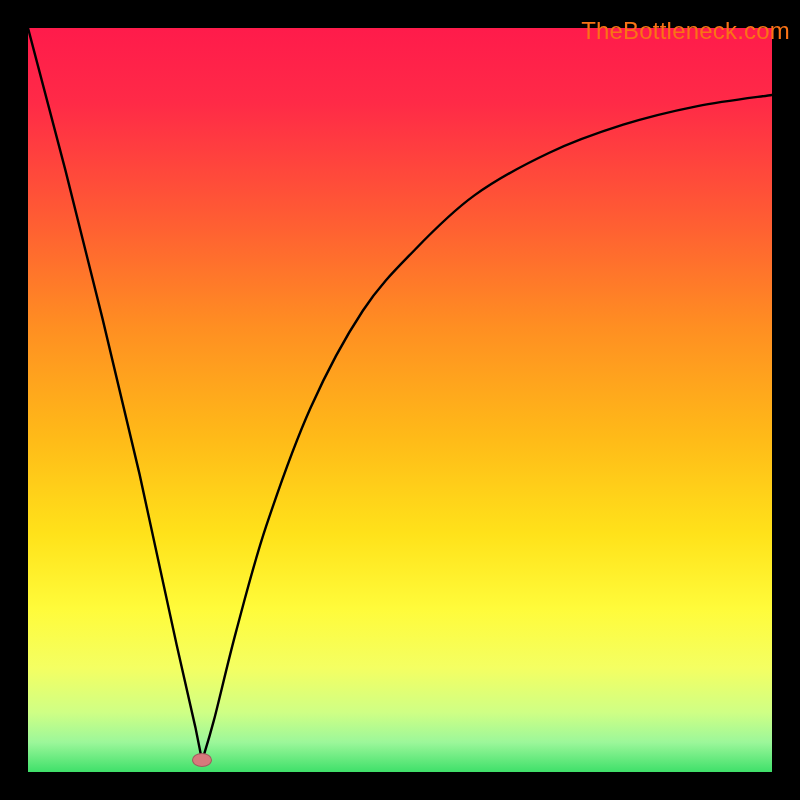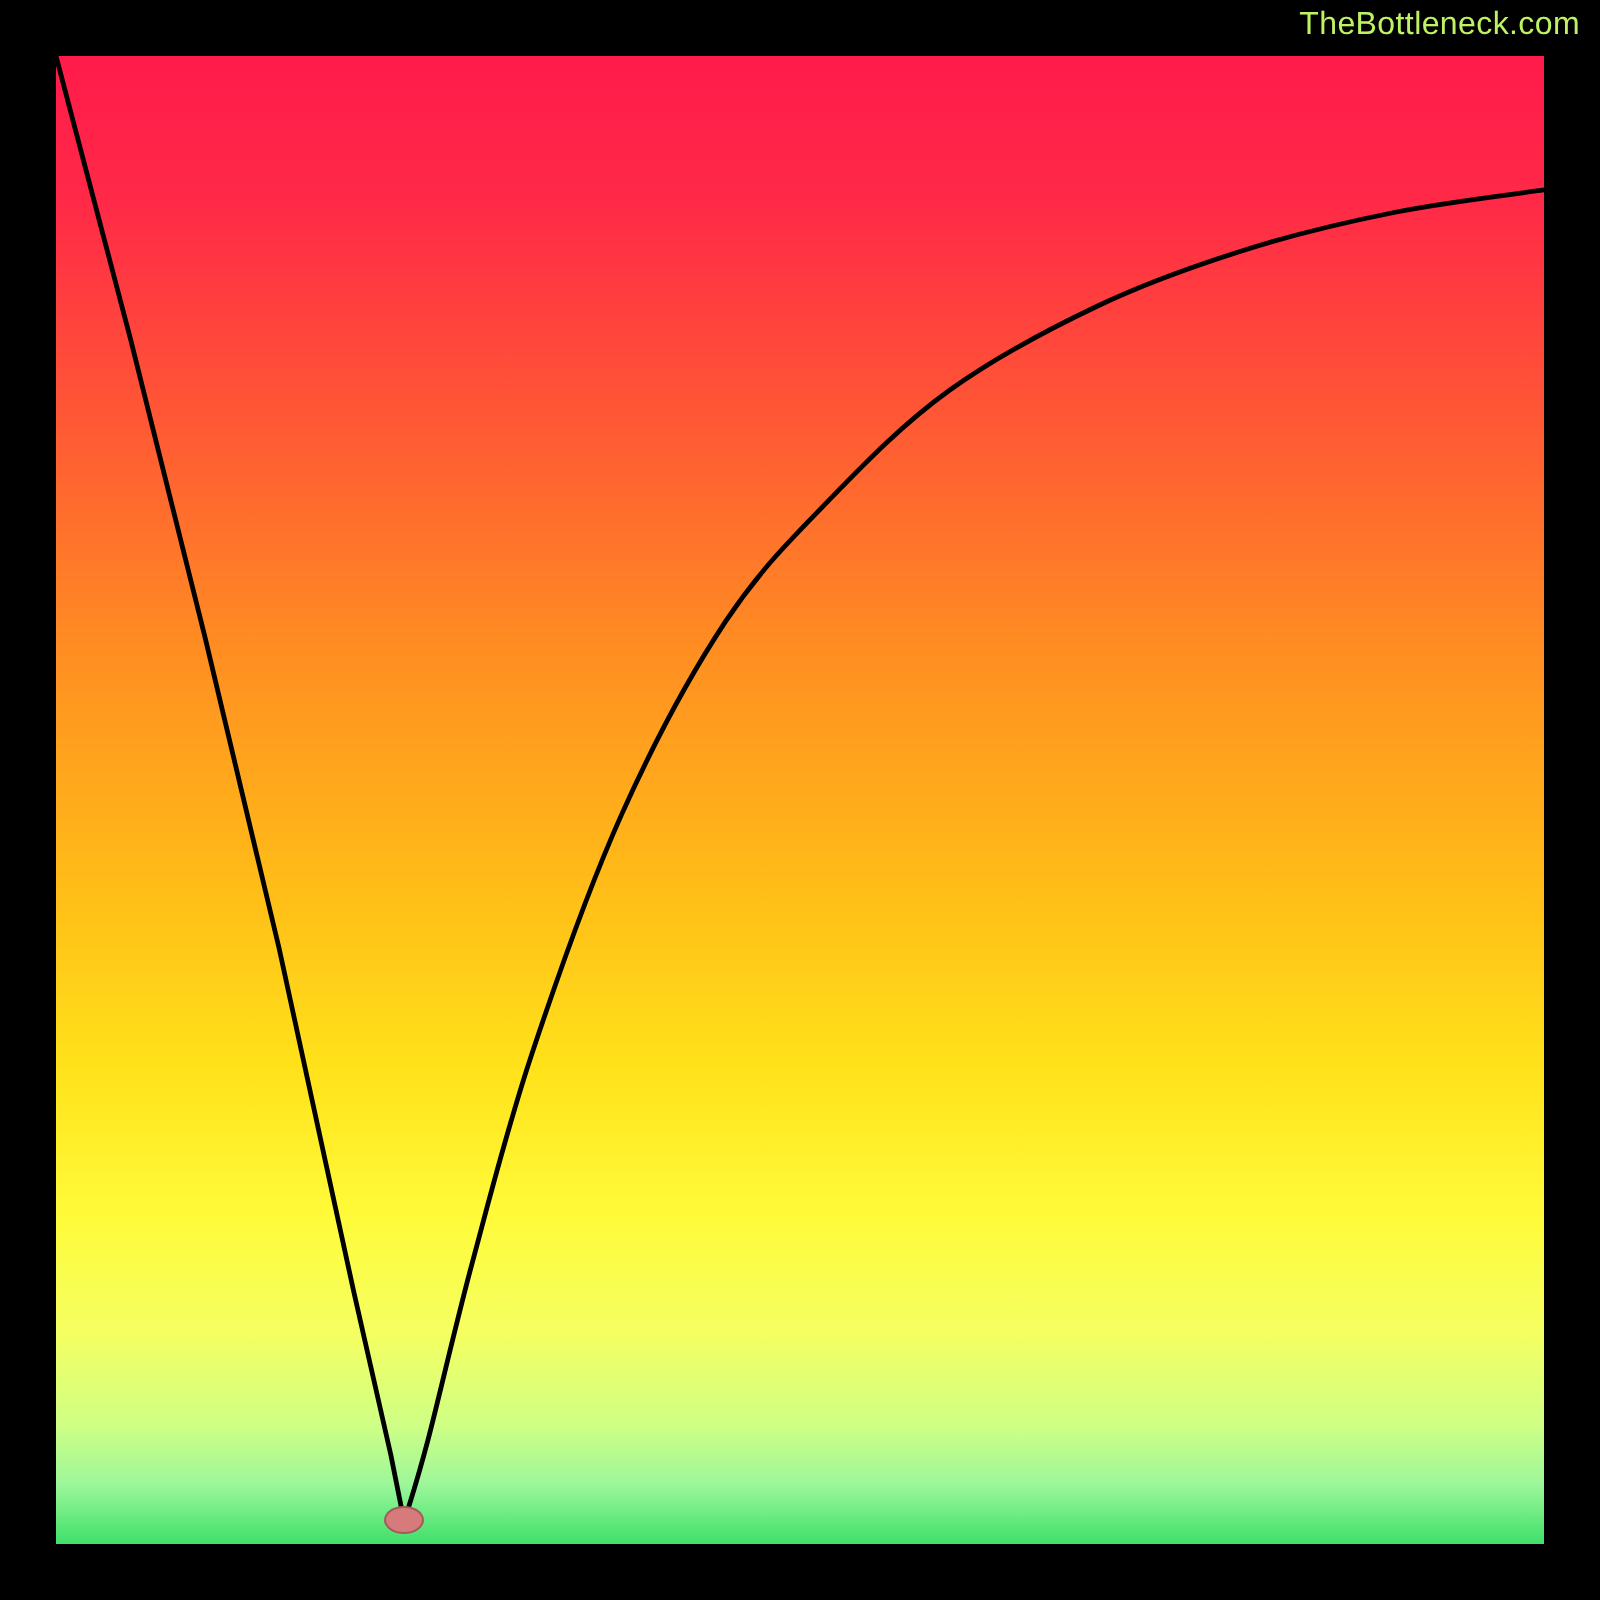--- a/index.html
+++ b/index.html
@@ -37,24 +37,24 @@
     position: absolute;
     width: 18px;
     height: 12px;
     border-radius: 50%;
     background: #d77a7c;
     border: 1px solid rgba(0,0,0,0.25);
     transform: translate(-50%, -50%);
   }
   .attribution {
     position: absolute;
-    top: 4px;
+    top: 17px;
     right: 10px;
-    color: #bef264;
-    font-size: 16px;
+    color: #f97316;
+    font-size: 24px;
     font-weight: 400;
     letter-spacing: 0.2px;
     user-select: none;
   }
 </style>
 </head>
 <body>
 
 <div class="frame">
 

